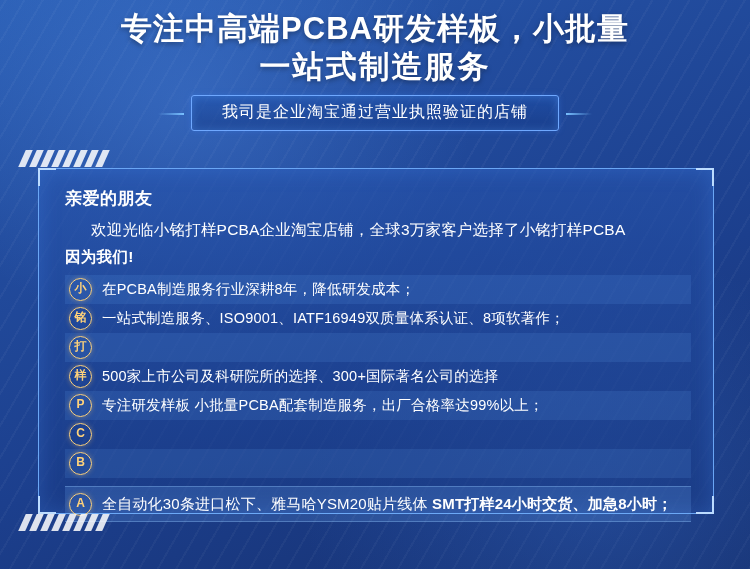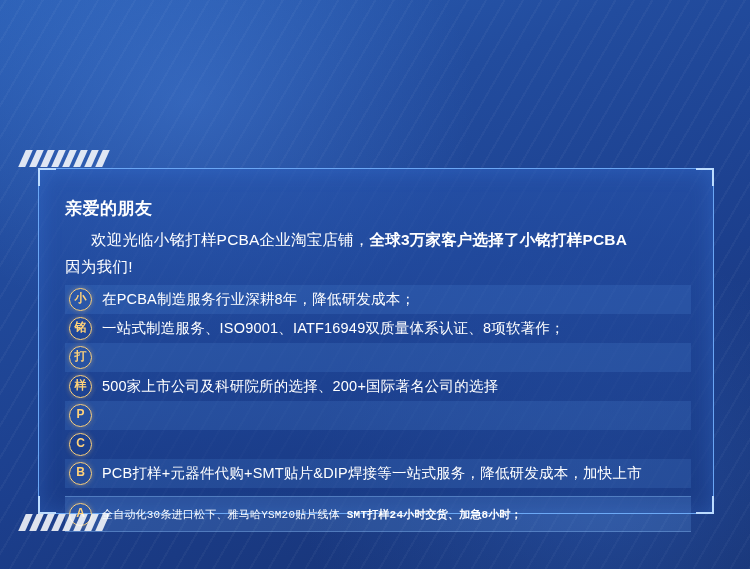--- a/index.html
+++ b/index.html
@@ -139,36 +139,35 @@
   .card .corner.br { right: -1px; bottom: -1px; border-left: none; border-top: none; }
 
   .card-inner {
     padding: 18px 22px 0 26px;
   }
   .greeting {
     color: #ffffff;
     font-size: 17px;
     font-weight: bold;
     letter-spacing: 0.5px;
-    margin-top: 10px;
   }
   .welcome {
     margin-top: 9px;
     padding-left: 26px;
     color: #ffffff;
     font-size: 15.5px;
     line-height: 22px;
     letter-spacing: 0.2px;
   }
-  .welcome b { font-weight: bold; }
+  .welcome b { font-weight: normal; }
   .because {
     margin-top: 6px;
     color: #ffffff;
     font-size: 15.5px;
-    font-weight: normal;
+    font-weight: bold;
     letter-spacing: 0.3px;
   }
 
   
   .features {
     margin-top: 7px;
   }
   .frow {
     display: flex;
     align-items: center;
@@ -200,31 +199,38 @@
   }
 
   
   .frow.last {
     height: 34px;
     margin-top: 8px;
     background: rgba(120,185,255,0.18);
     border-top: 1px solid rgba(150,200,255,0.35);
     border-bottom: 1px solid rgba(150,200,255,0.35);
   }
-  .frow.last .ftext { font-size: 11px; font-family: Liberation Mono, monospace; }
+  .frow.last .ftext { font-size: 15px; }
   .frow.last .ftext b { font-weight: bold; }
 </style>
 </head>
 <body>
 
 <div class="poster">
   <div class="bg-diag"></div>
   <div class="bg-glow"></div>
   <div class="bg-glow2"></div>
 
+  <div class="header">
+    <div class="title-line">专注中高端PCBA研发样板，小批量</div>
+    <div class="title-line l2">一站式制造服务</div>
+    <div class="subtitle-wrap">
+      <div class="subtitle">我司是企业淘宝通过营业执照验证的店铺</div>
+    </div>
+  </div>
 
   <div class="stripes top">
     <i></i>
       <i></i>
       <i></i>
       <i></i>
       <i></i>
       <i></i>
       <i></i>
       <i></i>
@@ -250,31 +256,31 @@
         </div>
         <div class="frow">
           <div class="badge">铭</div>
           <div class="ftext">一站式制造服务、ISO9001、IATF16949双质量体系认证、8项软著作；</div>
         </div>
         <div class="frow alt">
           <div class="badge">打</div>
         </div>
         <div class="frow">
           <div class="badge">样</div>
-          <div class="ftext">500家上市公司及科研院所的选择、200+国际著名公司的选择</div>
+          <div class="ftext">500家上市公司及科研院所的选择、300+国际著名公司的选择</div>
         </div>
         <div class="frow alt">
           <div class="badge">P</div>
+          <div class="ftext">专注研发样板 小批量PCBA配套制造服务，出厂合格率达99%以上；</div>
         </div>
         <div class="frow">
           <div class="badge">C</div>
         </div>
         <div class="frow alt">
           <div class="badge">B</div>
-          <div class="ftext">PCB打样+元器件代购+SMT贴片&amp;DIP焊接等一站式服务，降低研发成本，加快上市</div>
         </div>
 
         <div class="frow last">
           <div class="badge">A</div>
           <div class="ftext">
             <span>全自动化30条进口松下、雅马哈YSM20贴片线体 </span><b>SMT打样24小时交货、加急8小时；</b>
           </div>
         </div>
       </div>
     </div>

